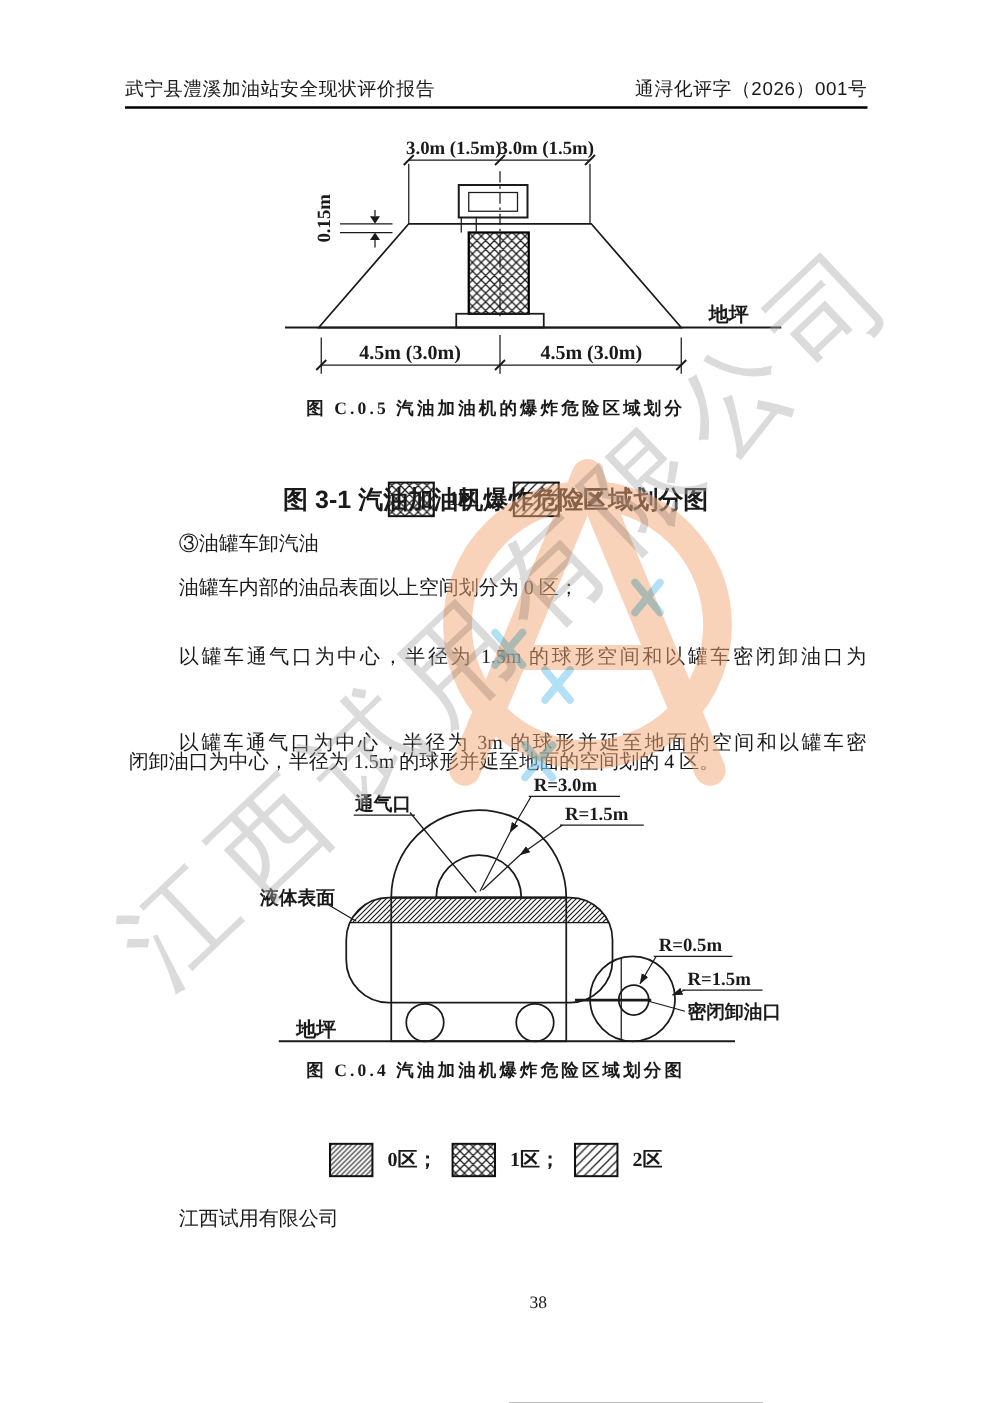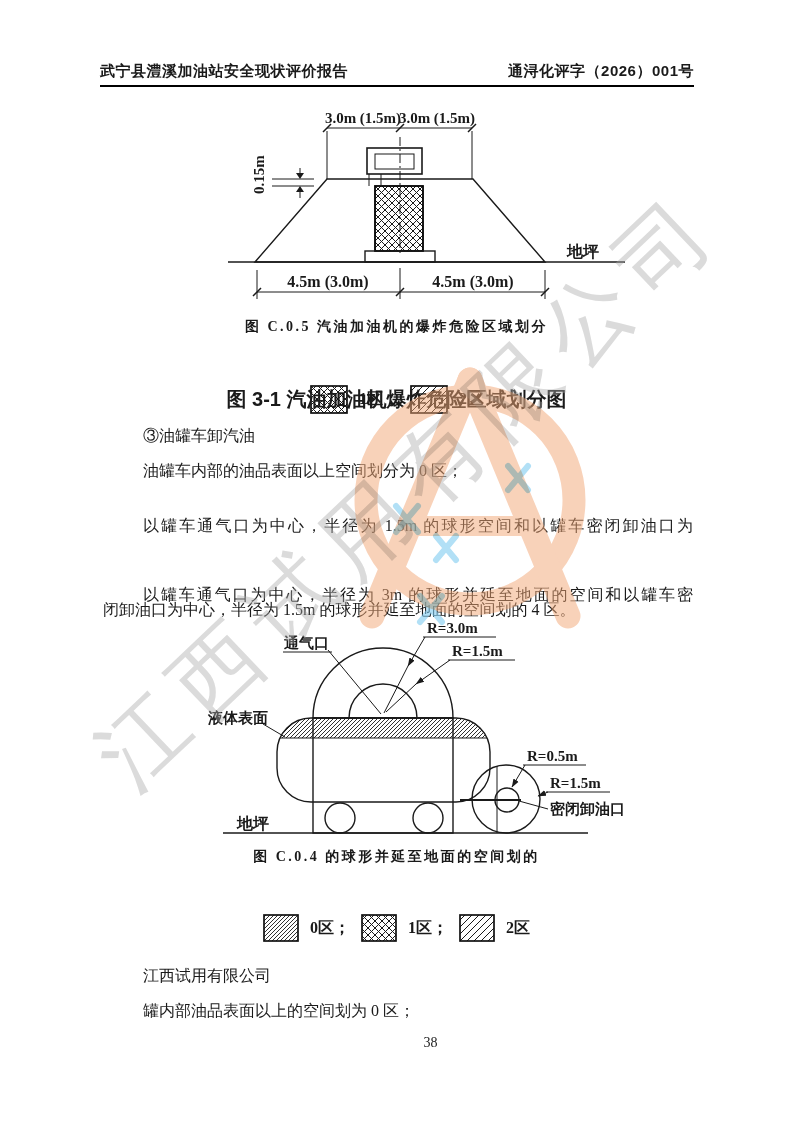--- a/index.html
+++ b/index.html
@@ -1,20 +1,20 @@
 <!DOCTYPE html>
 <html><head>
 <meta charset="utf-8">
 <style>
   html,body{margin:0;padding:0;background:#888;}
   .page{position:relative;width:793px;height:1122px;margin:0 auto;background:#fff;overflow:hidden;
         font-family:"Liberation Serif",serif;color:#1a1a1a;}
   
   .hdr{position:absolute;left:100px;top:62px;width:594px;display:flex;justify-content:space-between;
-       font-family:"Liberation Sans",sans-serif;font-size:15px;font-weight:700;letter-spacing:.5px;}
+       font-family:"Liberation Sans",sans-serif;font-size:15px;font-weight:400;letter-spacing:.5px;}
   .hdr-rule{position:absolute;left:100px;top:85px;width:594px;height:2.2px;background:#000;}
   
   .line{position:absolute;font-size:16px;line-height:24px;white-space:nowrap;}
   .jline{white-space:normal;text-align:justify;text-align-last:justify;margin-top:20px;}
   
   .figcap{position:absolute;left:0;width:100%;text-align:center;font-size:14px;font-weight:600;
           letter-spacing:2.5px;}
   .boldcap{position:absolute;left:0;width:100%;text-align:center;font-size:20px;font-weight:700;
            font-family:"Liberation Sans",sans-serif;}
   
@@ -167,40 +167,39 @@
 
     <text x="284" y="648" class="lblt">通气口</text>
     <text x="427" y="633" class="dimt">R=3.0m</text>
     <text x="452" y="656" class="dimt">R=1.5m</text>
     <text x="208" y="723" class="lblt">液体表面</text>
     <text x="527" y="761" class="dimt">R=0.5m</text>
     <text x="550" y="788" class="dimt">R=1.5m</text>
     <text x="550" y="814" class="lblt">密闭卸油口</text>
   </svg>
 
-  <div class="figcap" style="top:848px">图 C.0.4  的球形并延至地面的空间划的</div>
+  <div class="figcap" style="top:848px">图 C.0.4  汽油加油机爆炸危险区域划分图</div>
 
   <div class="legend" style="top:875px">
     <svg width="36" height="28">
         <rect x="1" y="1" width="34" height="26" fill="url(#pDense)" stroke="#111" stroke-width="1.7"></rect>
       </svg>
     <span class="lab">0区；</span>
     <svg width="36" height="28">
         <rect x="1" y="1" width="34" height="26" fill="url(#pCross)" stroke="#111" stroke-width="1.7"></rect>
       </svg>
     <span class="lab">1区；</span>
     <svg width="36" height="28">
         <rect x="1" y="1" width="34" height="26" fill="url(#pDiag)" stroke="#111" stroke-width="1.7"></rect>
       </svg>
     <span class="lab">2区</span>
   </div>
 
 
   <div class="line" style="left:143px;top:964px">江西试用有限公司</div>
-  <div class="line" style="left:143px;top:999px">罐内部油品表面以上的空间划为 0 区；</div>
 
   <div class="pagenum">38</div>
 
   <div class="watermark">
     <svg class="wm-logo" width="290" height="290" viewBox="0 0 290 290">
       <g stroke="#f2a574" fill="none" stroke-linecap="round">
         <circle cx="142" cy="142" r="104" stroke-width="23"></circle>
         <path d="M142,22 L44,258" stroke-width="25"></path>
         <path d="M142,22 L240,258" stroke-width="25"></path>
         <path d="M80,168 L204,168" stroke-width="20"></path>

